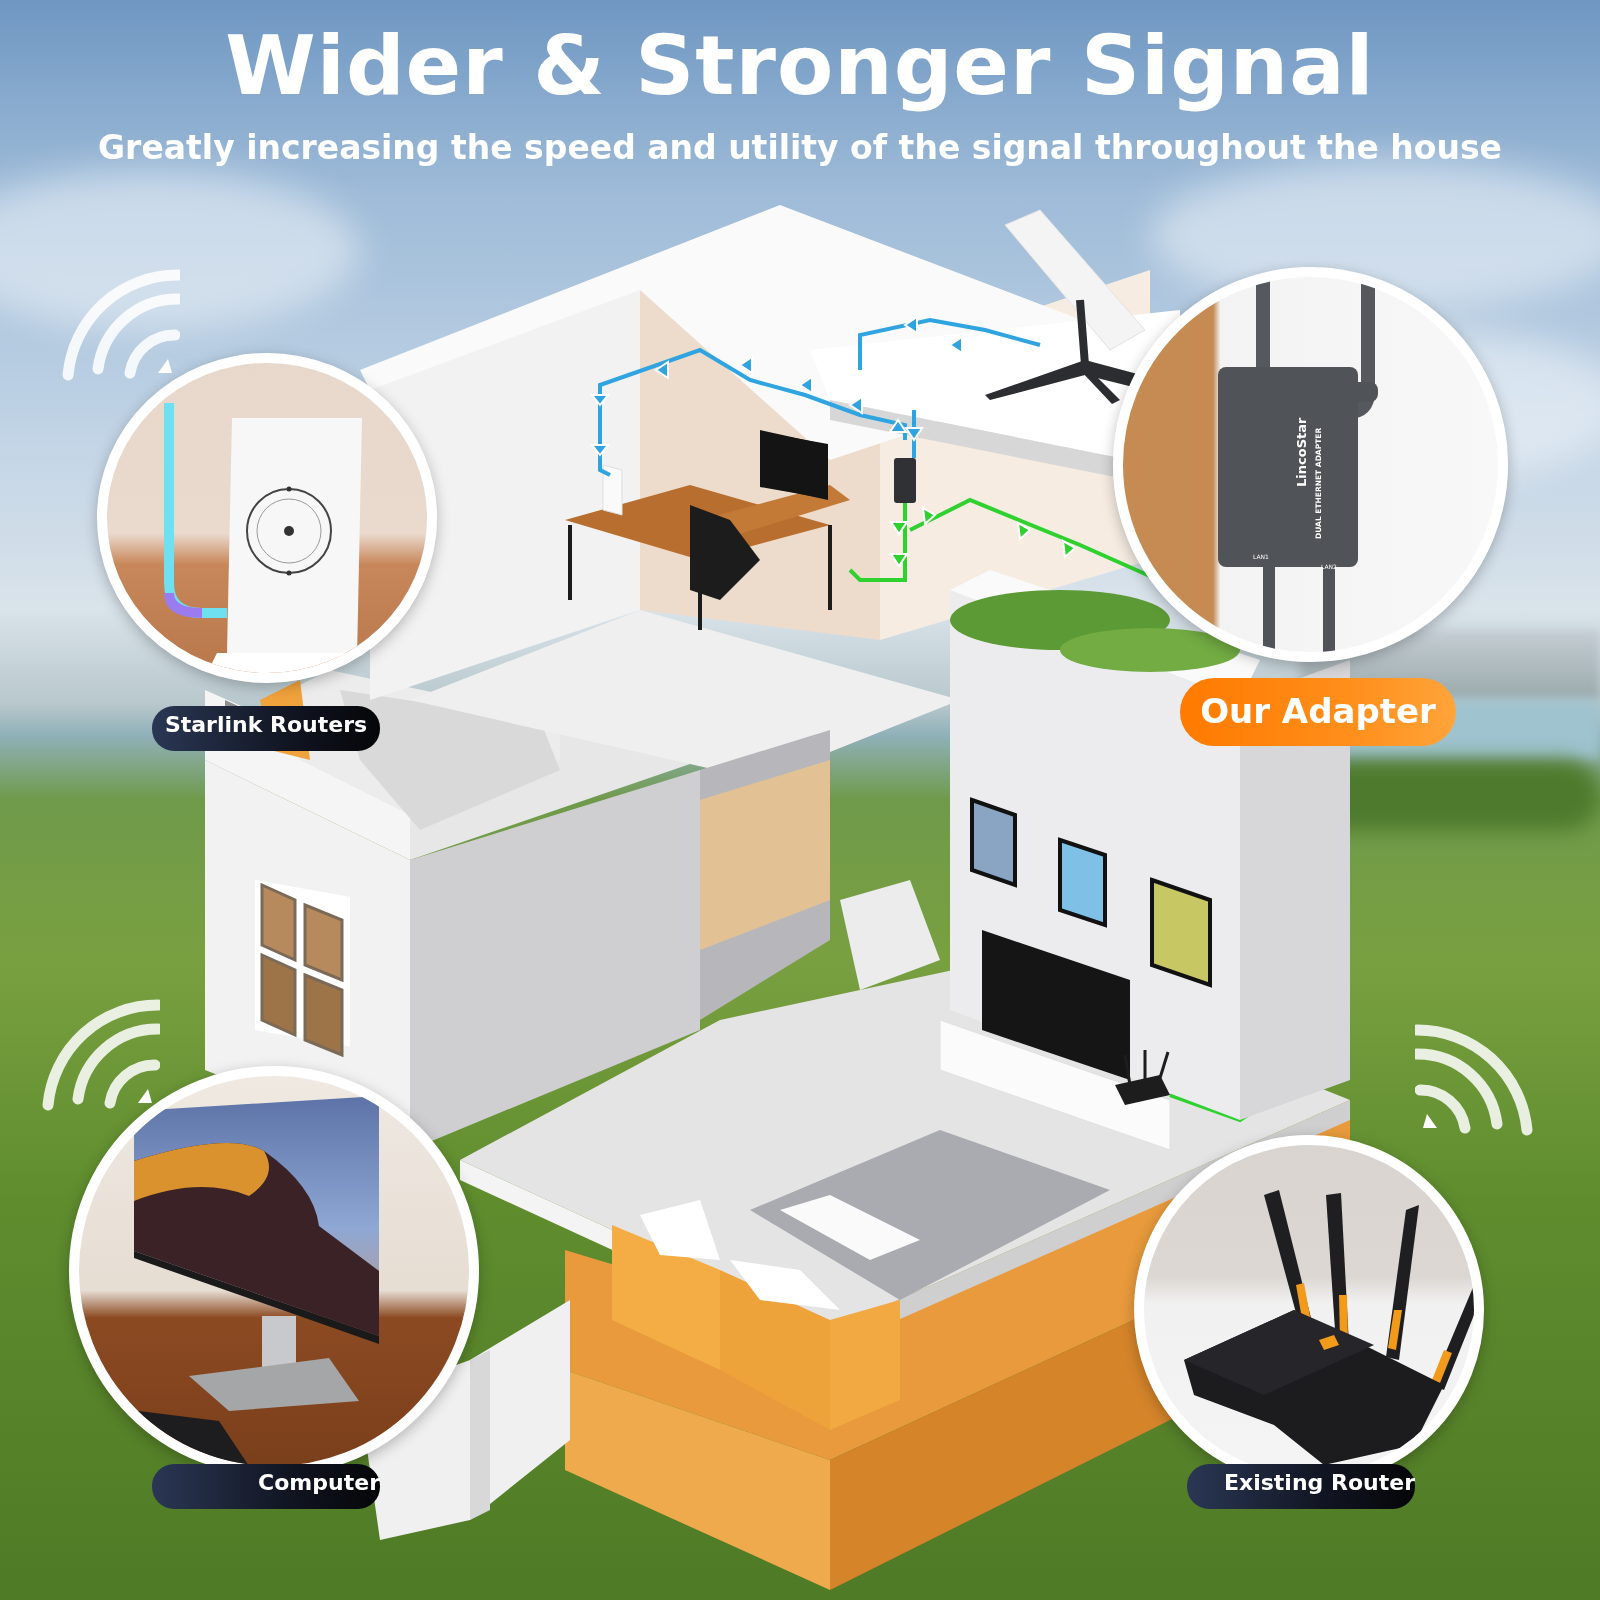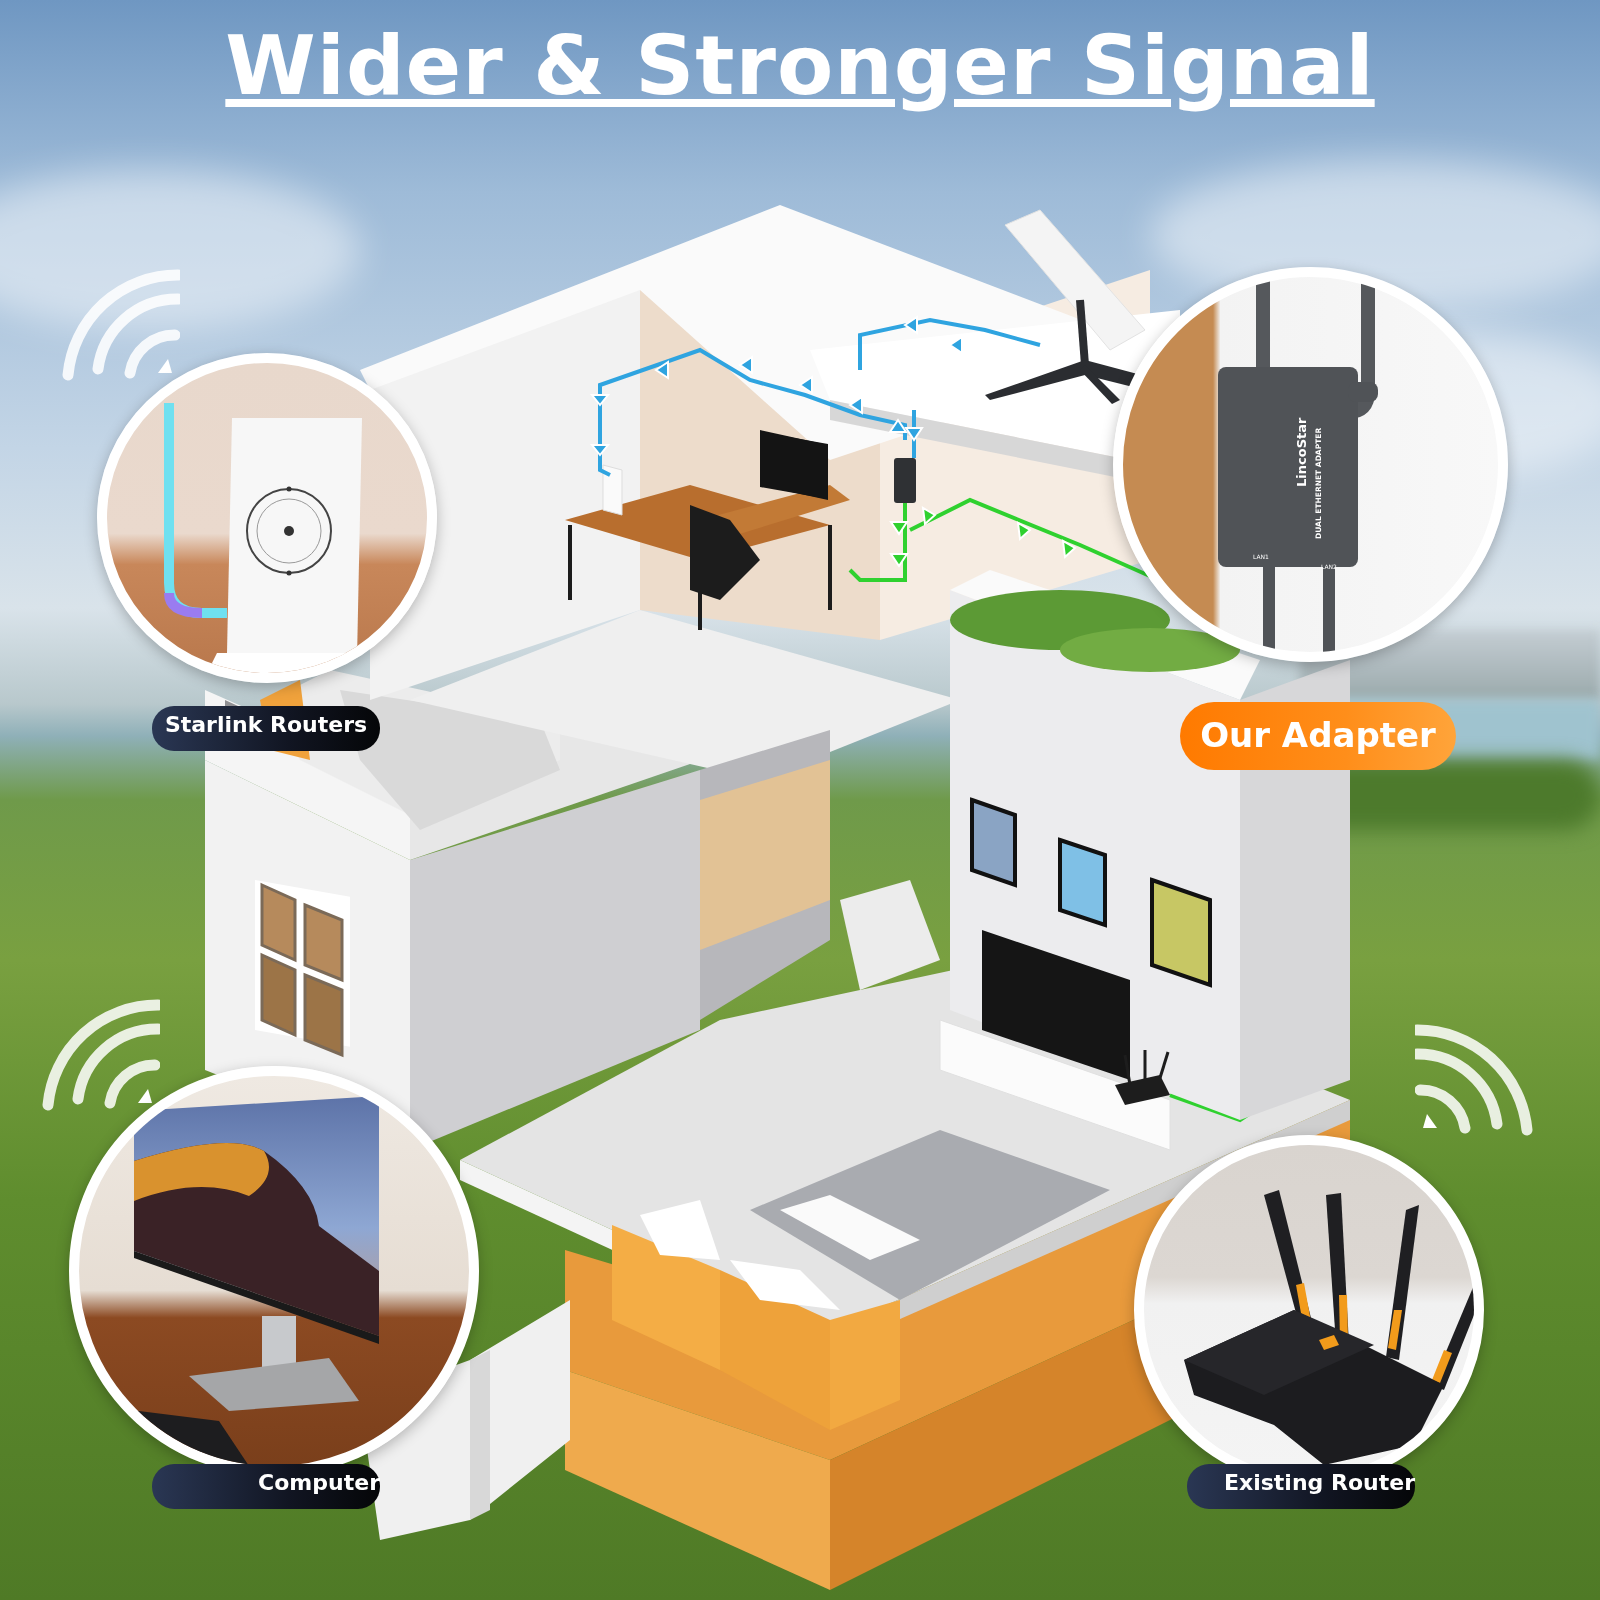--- a/index.html
+++ b/index.html
@@ -3,21 +3,21 @@
 <meta charset="utf-8">
 <style>
   html,body{margin:0;padding:0;}
   body{width:1600px;height:1600px;overflow:hidden;font-family:"DejaVu Sans","Liberation Sans",sans-serif;}
   .stage{position:relative;width:1600px;height:1600px;overflow:hidden;
     background:linear-gradient(180deg,#6f97c2 0%,#9ebbd8 12%,#c3d5e6 28%,#d9e3ea 38%,#b8c8cc 44%,#8fb0b8 46%,#6f9a4a 50%,#79a040 60%,#5f8d2e 75%,#4f7a26 100%);}
   .cloud{position:absolute;border-radius:50%;background:rgba(255,255,255,.45);filter:blur(18px);}
   .lake{position:absolute;left:1300px;top:700px;width:300px;height:60px;background:#9fc3cf;filter:blur(6px);}
   .city{position:absolute;left:1300px;top:630px;width:300px;height:70px;background:linear-gradient(180deg,#c4cdd3,#9aa9ab);filter:blur(5px);}
   .trees{position:absolute;left:1280px;top:760px;width:320px;height:70px;background:#4d7a2c;filter:blur(10px);border-radius:40px;}
-  .title{position:absolute;left:0;top:18px;width:1600px;text-align:center;color:#fff;font-weight:bold;font-size:82px;letter-spacing:1px;font-family:"DejaVu Sans",sans-serif;text-decoration:underline;}
+  .title{position:absolute;left:0;top:18px;width:1600px;text-align:center;color:#fff;font-weight:bold;font-size:82px;letter-spacing:1px;font-family:"DejaVu Sans",sans-serif;}
   .subtitle{position:absolute;left:0;top:128px;width:1600px;text-align:center;color:#fff;font-weight:bold;font-size:33px;font-family:"DejaVu Sans",sans-serif;}
 
   
   .house{position:absolute;left:0;top:0;width:1600px;height:1600px;}
   .wifi{position:absolute;width:130px;height:130px;}
   .circle{position:absolute;border-radius:50%;border:10px solid #fff;overflow:hidden;box-shadow:0 4px 14px rgba(0,0,0,.25);}
   .pill{position:absolute;border-radius:22px;color:#fff;font-weight:bold;text-align:center;font-family:"DejaVu Sans",sans-serif;}
   .pill.dark{background:linear-gradient(90deg,#2a3754 0%,#111522 60%,#050608 100%);font-size:22px;height:45px;line-height:38px;}
   .pill.orange{background:linear-gradient(90deg,#ff7a00 0%,#ff8e1a 60%,#ffa43a 100%);font-size:34px;height:68px;line-height:66px;border-radius:34px;}
 </style>
@@ -27,20 +27,21 @@
 <div class="stage">
 
   <div class="cloud" style="left:-60px;top:170px;width:420px;height:160px;"></div>
   <div class="cloud" style="left:1150px;top:160px;width:480px;height:150px;"></div>
   <div class="cloud" style="left:1250px;top:330px;width:380px;height:150px;"></div>
   <div class="city"></div>
   <div class="lake"></div>
   <div class="trees"></div>
 
   <div class="title">Wider &amp; Stronger Signal</div>
+  <div class="subtitle">Greatly increasing the speed and utility of the signal throughout the house</div>
 
   <svg class="house" viewBox="0 0 1600 1600">
 
     <polygon points="565,1370 830,1460 1350,1220 1350,1100 830,1330 565,1250" fill="#e89a3c"></polygon>
     <polygon points="830,1460 830,1590 1350,1330 1350,1220" fill="#d5842a"></polygon>
     <polygon points="565,1370 565,1470 830,1590 830,1460" fill="#efaa4d"></polygon>
 
     <polygon points="460,1160 830,1330 1350,1100 1000,960 720,1020" fill="#e4e4e4"></polygon>
     <polygon points="460,1160 830,1330 830,1350 460,1180" fill="#f4f4f4"></polygon>
     <polygon points="830,1330 1350,1100 1350,1120 830,1350" fill="#cfcfcf"></polygon>
@@ -210,21 +211,21 @@
       <rect x="95" y="90" width="140" height="200" rx="8" fill="#505357"></rect>
       <rect x="225" y="105" width="30" height="20" rx="8" fill="#505357"></rect>
       <rect x="140" y="290" width="12" height="85" fill="#505357"></rect>
       <rect x="200" y="290" width="12" height="85" fill="#505357"></rect>
       <text x="0" y="0" transform="translate(183,210) rotate(-90)" fill="#fff" font-size="13" font-weight="bold" font-family="DejaVu Sans, sans-serif">LincoStar</text>
       <text x="0" y="0" transform="translate(198,262) rotate(-90)" fill="#fff" font-size="7.5" font-weight="bold" font-family="DejaVu Sans, sans-serif">DUAL ETHERNET ADAPTER</text>
       <text x="130" y="282" fill="#fff" font-size="6" font-family="DejaVu Sans, sans-serif">LAN1</text>
       <text x="198" y="292" fill="#fff" font-size="6" font-family="DejaVu Sans, sans-serif">LAN2</text>
     </svg>
   </div>
-  <div class="pill orange" style="left:1180px;top:678px;width:276px;margin-top:24px;">Our Adapter</div>
+  <div class="pill orange" style="left:1180px;top:678px;width:276px;">Our Adapter</div>
 
   <div class="circle" style="left:69px;top:1066px;width:390px;height:390px;background:linear-gradient(180deg,#efe9e2 0%,#e6ddd3 55%,#8c4a22 62%,#7a3f1b 100%);">
     <svg width="390" height="390" viewBox="0 0 390 390">
       <defs>
         <linearGradient id="sky" x1="0" y1="0" x2="0" y2="1">
           <stop offset="0" stop-color="#5d73a8"></stop>
             <stop offset=".55" stop-color="#8ea7d3"></stop>
             <stop offset="1" stop-color="#c39a86"></stop>
         </linearGradient>
       </defs>

